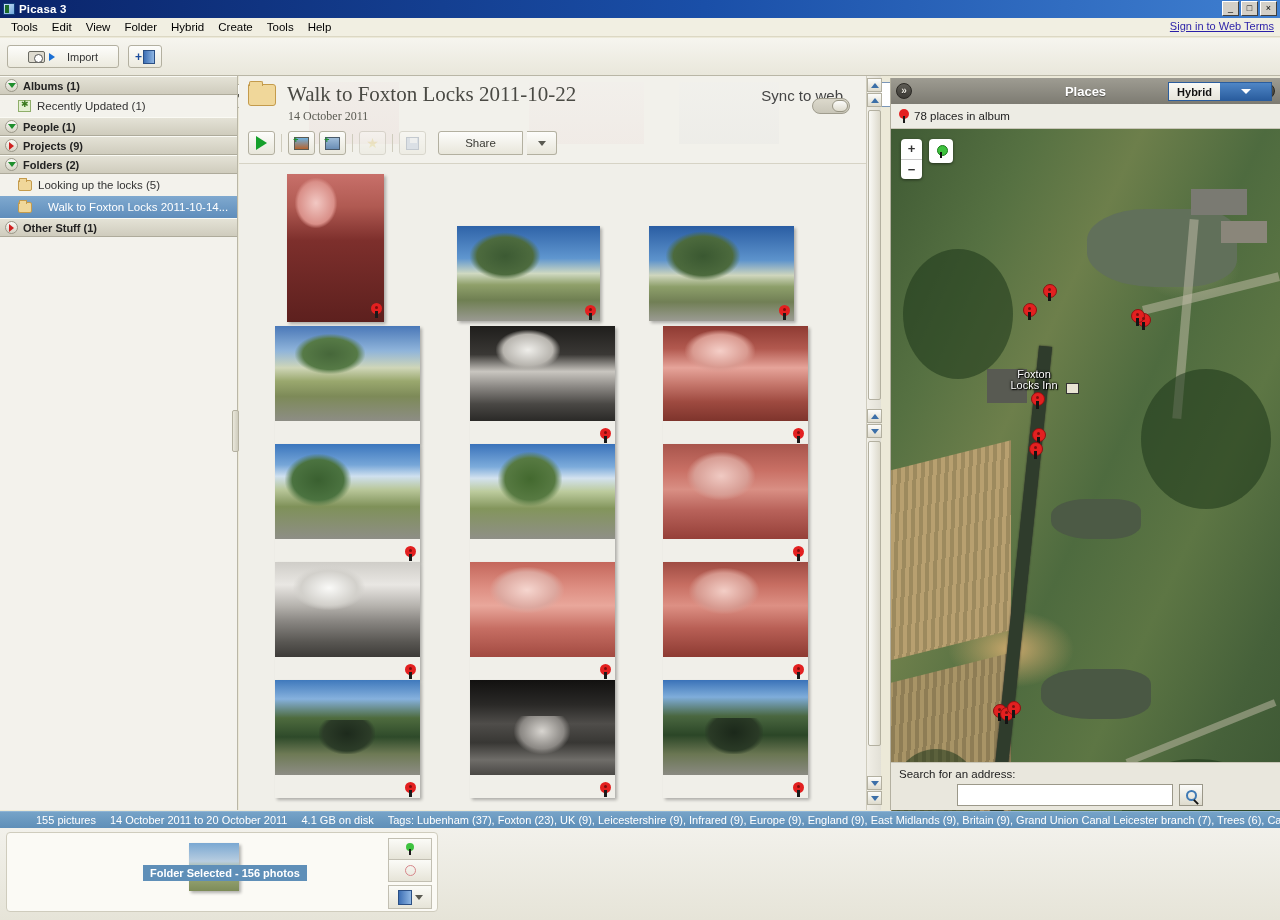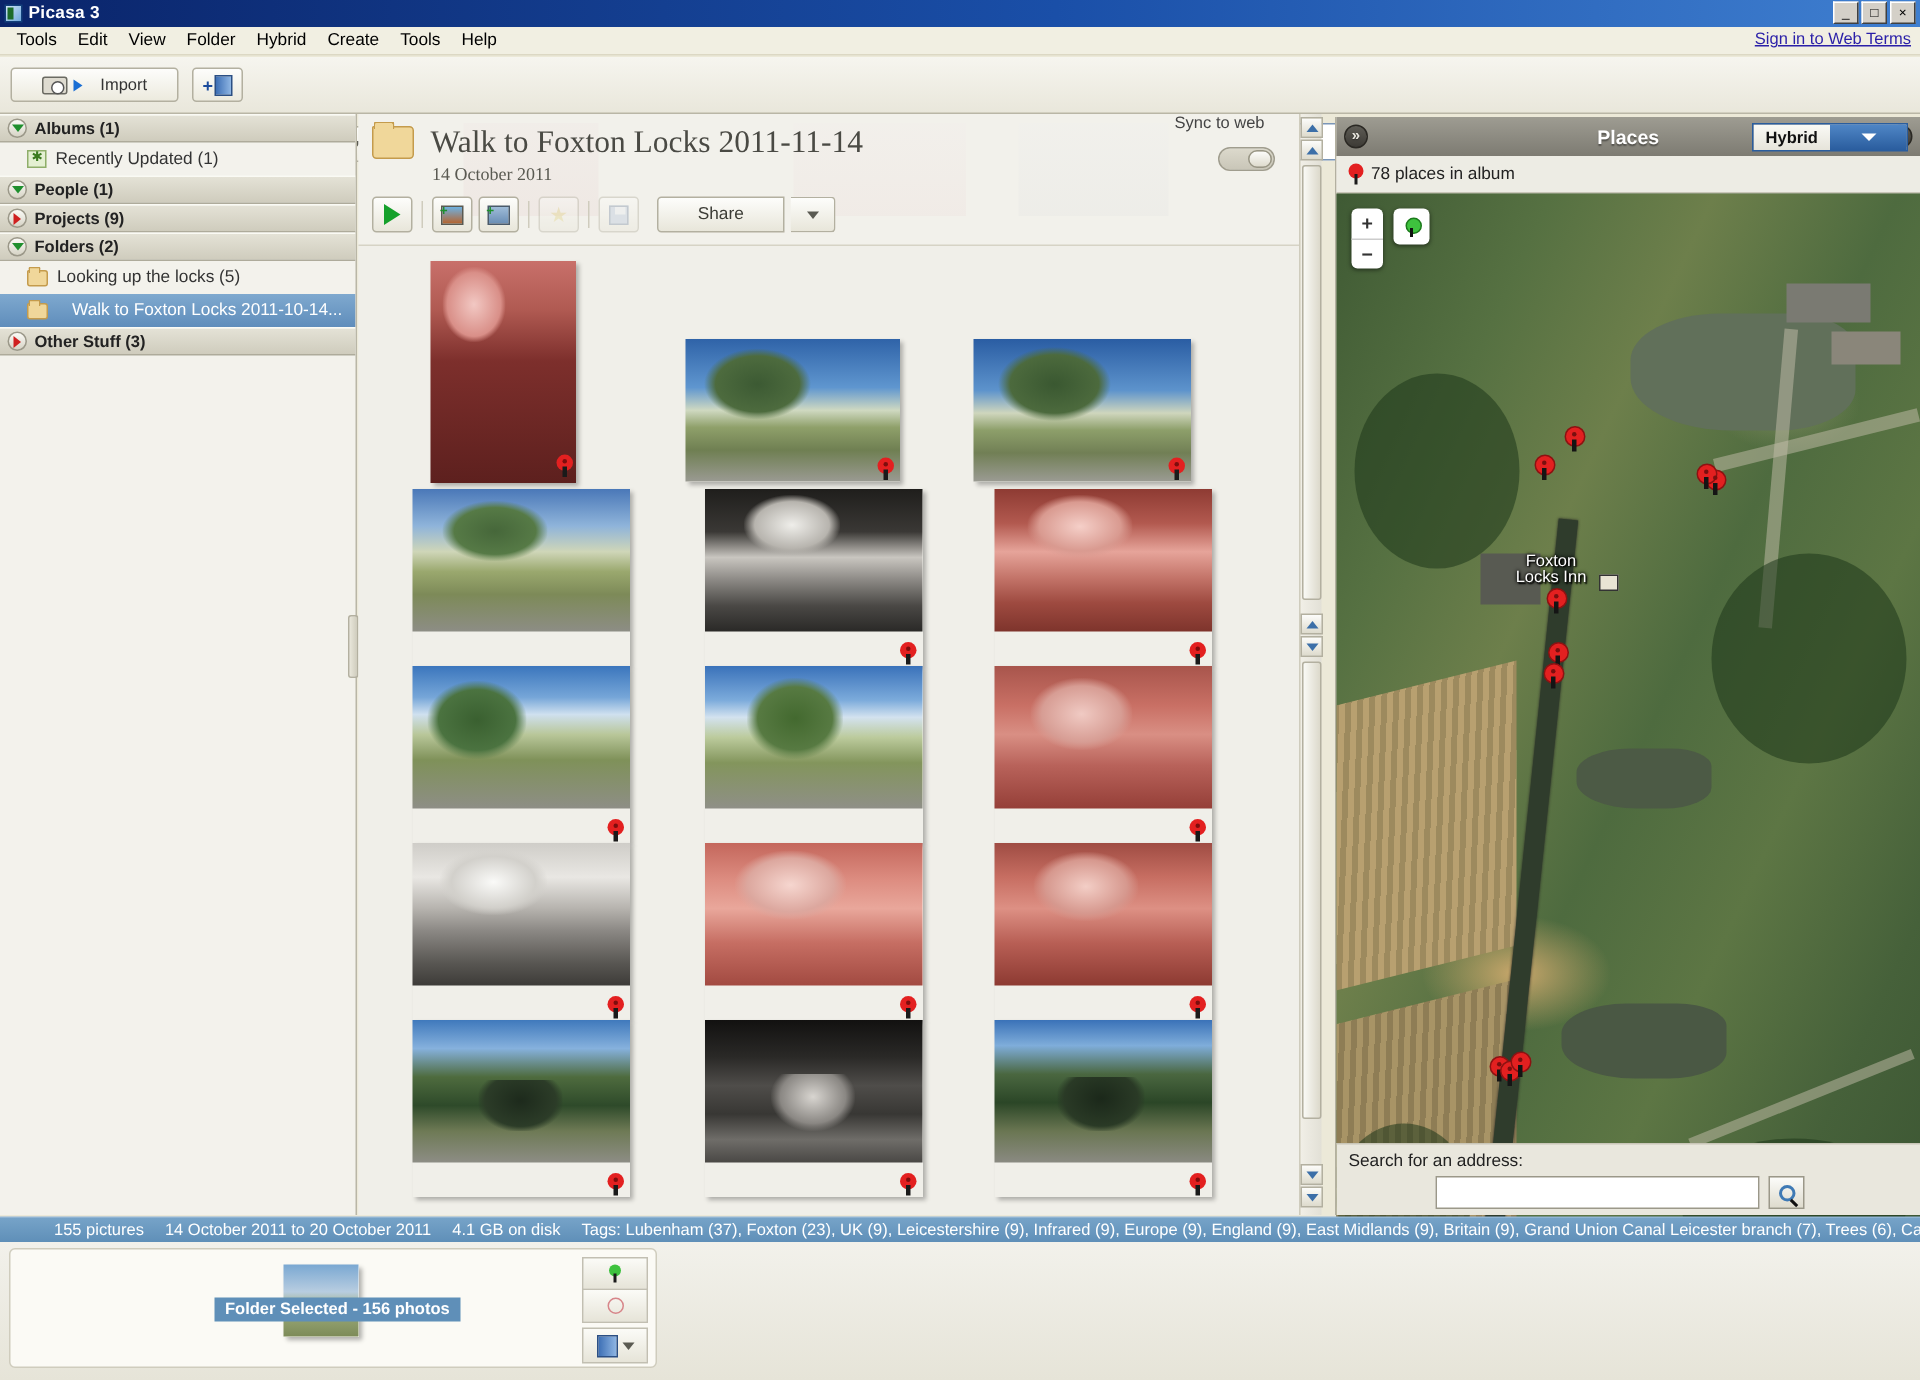--- a/index.html
+++ b/index.html
@@ -143,21 +143,21 @@
   .ghost { position:absolute; top:6px; opacity:.28; }
   .g1{left:70px;width:90px;height:62px;background:linear-gradient(#efe4e3,#e7d2d1);}
   .g2{left:290px;width:115px;height:62px;background:linear-gradient(#f2eceb,#ecdcda);}
   .g3{left:440px;width:100px;height:62px;background:linear-gradient(#efefee,#e2e2e1);}
   .hdr-folder { position:absolute; left:9px; top:8px; width:28px;height:22px;background:#f0d79a;border:1px solid #c49b4c;border-radius:1px 3px 3px 3px;}
   .hdr-folder::before{content:"";position:absolute;top:-4px;left:0;width:12px;height:4px;background:#f0d79a;border:1px solid #c49b4c;border-bottom:0;border-radius:2px 2px 0 0;}
   .album-title { position:absolute; left:48px; top:6px; font-family:"Liberation Serif",serif;
     font-size:21px; color:#4a4a44; }
   .album-date { position:absolute; left:49px; top:33px; font-family:"Liberation Serif",serif;
     font-size:12px; color:#5a5a52; }
-  .sync-label { position:absolute; right:23px; top:0; font-size:11px; color:#444;}
+  .sync-label { position:absolute; right:23px; top:11px; font-size:15px; color:#444;}
   .sync-toggle { position:absolute; right:16px; top:22px; width:38px; height:16px; border-radius:9px;
     background:linear-gradient(to bottom,#dcd9cc,#c9c6b8); border:1px solid #a09d8e; }
   .sync-toggle .tk{ position:absolute; right:1px; top:1px; width:16px;height:12px;border-radius:7px;
     background:linear-gradient(to bottom,#fcfcfa,#dedbcd); border:1px solid #999685; }
   .act-row { position:absolute; left:9px; top:55px; display:flex; align-items:center; gap:4px;}
   .actbtn { width:27px; height:24px; display:flex;align-items:center;justify-content:center;
     background:linear-gradient(to bottom,#fdfdfb,#e8e6da); border:1px solid #b3b0a0; border-radius:3px;}
   .actbtn.dim { opacity:.4; }
   .play-t { width:0;height:0;border-left:11px solid #15a02b;border-top:7px solid transparent;border-bottom:7px solid transparent;}
   .pic-ico{width:15px;height:13px;background:linear-gradient(to bottom,#6fb1e0 0%,#b5642f 100%);border:1px solid #5a5a52;position:relative;}
@@ -489,32 +489,32 @@
     </div>
     <div class="tree-row sel">
       <span class="folder-ico"></span>
       <span>Walk to Foxton Locks 2011-10-14...</span>
     </div>
 
     <div class="tree-head">
       <span class="disc">
           <i class="d-closed"></i>
         </span>
-      <span>Other Stuff (3)</span>
+      <span>Other Stuff (1)</span>
     </div>
   </div>
   <div class="sb-drag"></div>
 
   <div class="center">
     <div class="album-header">
       <div class="ghost g1"></div>
       <div class="ghost g2"></div>
       <div class="ghost g3"></div>
       <div class="hdr-folder"></div>
-      <div class="album-title">Walk to Foxton Locks 2011-11-14</div>
+      <div class="album-title">Walk to Foxton Locks 2011-10-22</div>
       <div class="album-date">14 October 2011</div>
       <div class="sync-label">Sync to web</div>
       <div class="sync-toggle">
           <div class="tk"></div>
         </div>
 
       <div class="act-row">
         <div class="actbtn">
             <span class="play-t"></span>
           </div>

